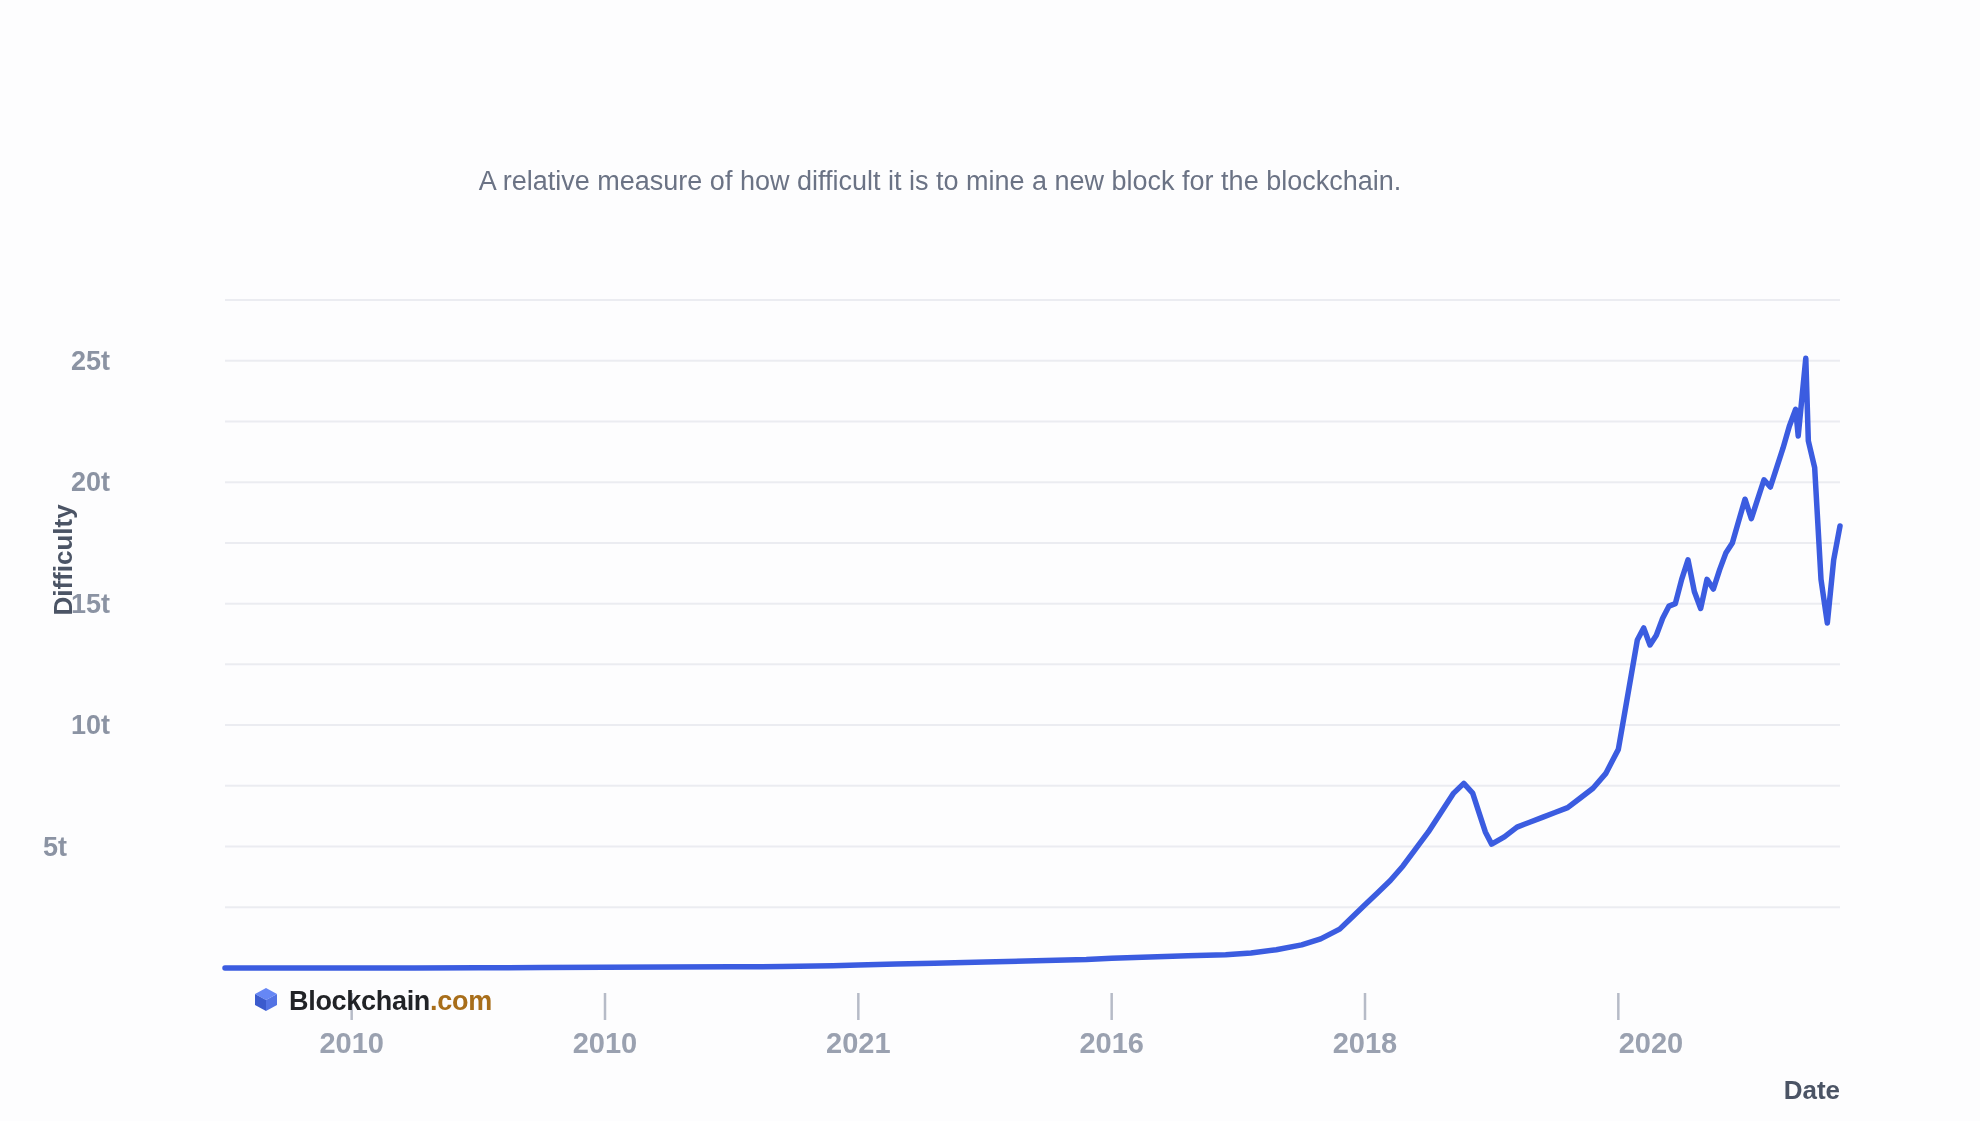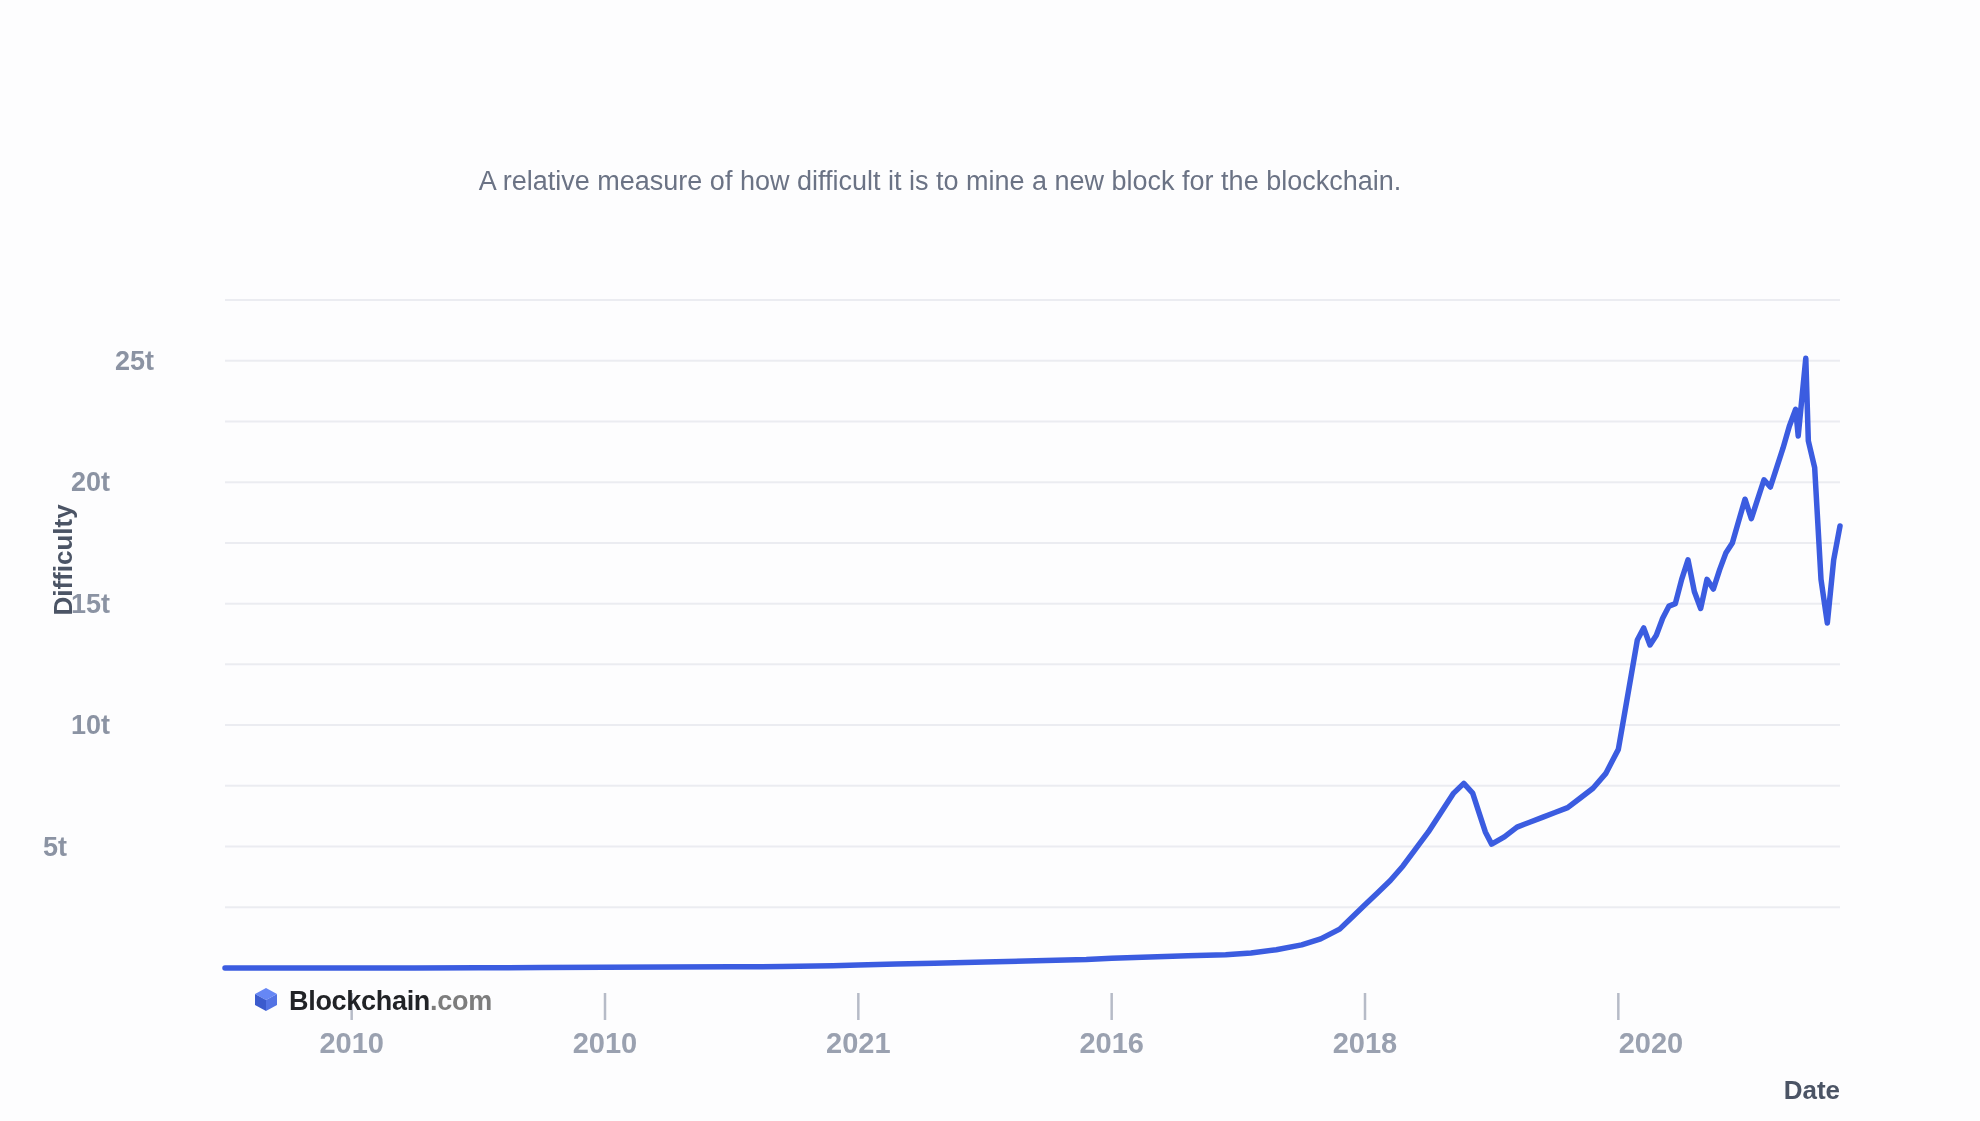--- a/index.html
+++ b/index.html
@@ -104,21 +104,21 @@
     align-items: center;
     gap: 9px;
     opacity: 0.92;
   }
   .wm-text {
     font-size: 27px;
     font-weight: 700;
     color: #0f1114;
     letter-spacing: -0.3px;
   }
-  .wm-text .dom { color: #737373; font-weight: 600; }
+  .wm-text .dom { color: #a16207; font-weight: 600; }
 </style>
 </head>
 <body>
 
 <div class="chart-card">
 
   <div class="chart-subtitle">A relative measure of how difficult it is to mine a new block for the blockchain.</div>
 
   <div class="plot-wrap">
     <svg class="plot" viewBox="0 0 1980 1121" preserveAspectRatio="none">
@@ -141,21 +141,21 @@
           <line x1="858.33" x2="858.33" y1="993" y2="1020" stroke="#b6bbc7" stroke-width="2.5"></line>
           <line x1="1111.67" x2="1111.67" y1="993" y2="1020" stroke="#b6bbc7" stroke-width="2.5"></line>
           <line x1="1365.00" x2="1365.00" y1="993" y2="1020" stroke="#b6bbc7" stroke-width="2.5"></line>
           <line x1="1618.33" x2="1618.33" y1="993" y2="1020" stroke="#b6bbc7" stroke-width="2.5"></line>
         </g>
       <path id="series-line" fill="none" stroke-width="5.5" stroke-linejoin="round" stroke-linecap="round" d="M225.00 968.00 L288.33 968.00 L351.67 968.00 L415.00 968.00 L478.33 967.76 L541.67 967.51 L605.00 967.27 L668.33 967.03 L731.67 966.79 L782.33 966.54 L833.00 965.81 L858.33 965.09 L896.33 964.11 L934.33 963.14 L985.00 961.93 L1035.67 960.71 L1086.33 959.50 L1111.67 958.28 L1149.67 957.07 L1187.67 955.85 L1225.67 954.64 L1251.00 952.94 L1276.33 949.78 L1301.67 944.92 L1320.67 938.85 L1339.67 929.13 L1352.33 916.99 L1365.00 904.84 L1377.67 892.70 L1390.33 880.55 L1403.00 865.98 L1415.67 848.97 L1428.33 831.97 L1441.00 812.54 L1453.67 793.11 L1463.80 783.39 L1472.67 793.11 L1479.00 812.54 L1485.33 831.97 L1491.67 844.12 L1504.33 836.83 L1517.00 827.11 L1529.67 822.25 L1542.33 817.40 L1555.00 812.54 L1567.67 807.68 L1580.33 797.96 L1593.00 788.25 L1605.67 773.67 L1618.33 749.38 L1624.67 712.95 L1631.00 676.51 L1637.33 640.07 L1643.67 627.93 L1650.00 644.93 L1656.33 635.21 L1662.67 618.21 L1669.00 606.07 L1675.33 603.64 L1681.67 579.35 L1688.00 559.91 L1694.33 591.49 L1700.67 608.49 L1707.00 579.35 L1713.33 589.06 L1719.67 569.63 L1726.00 552.63 L1732.33 542.91 L1738.67 521.05 L1745.00 499.19 L1751.33 518.62 L1757.67 499.19 L1764.00 479.75 L1770.33 487.04 L1776.67 467.61 L1783.00 448.17 L1789.33 426.31 L1795.67 409.31 L1798.20 436.03 L1802.00 397.16 L1805.80 358.30 L1808.33 440.89 L1814.67 467.61 L1821.00 579.35 L1827.33 623.07 L1833.67 559.91 L1840.00 525.91" stroke="#3b5ce0"></path>
     </svg>
   </div>
 
   <div id="y-tick-labels">
-      <div class="ytick-label" style="left: 0px; top: 360.7px; padding-left: 44px;">25t</div>
+      <div class="ytick-label" style="left: 0px; top: 360.7px;">25t</div>
       <div class="ytick-label" style="left: 0px; top: 482.2px;">20t</div>
       <div class="ytick-label" style="left: 0px; top: 603.6px;">15t</div>
       <div class="ytick-label" style="left: 0px; top: 725.1px;">10t</div>
       <div class="ytick-label" style="left: 0px; top: 846.5px; text-align: center;">5t</div>
     </div>
   <div id="x-tick-labels">
       <div class="xtick-label" style="left: 351.7px; top: 1027px;">2010</div>
       <div class="xtick-label" style="left: 605px; top: 1027px;">2010</div>
       <div class="xtick-label" style="left: 858.3px; top: 1027px;">2021</div>
       <div class="xtick-label" style="left: 1111.7px; top: 1027px;">2016</div>

